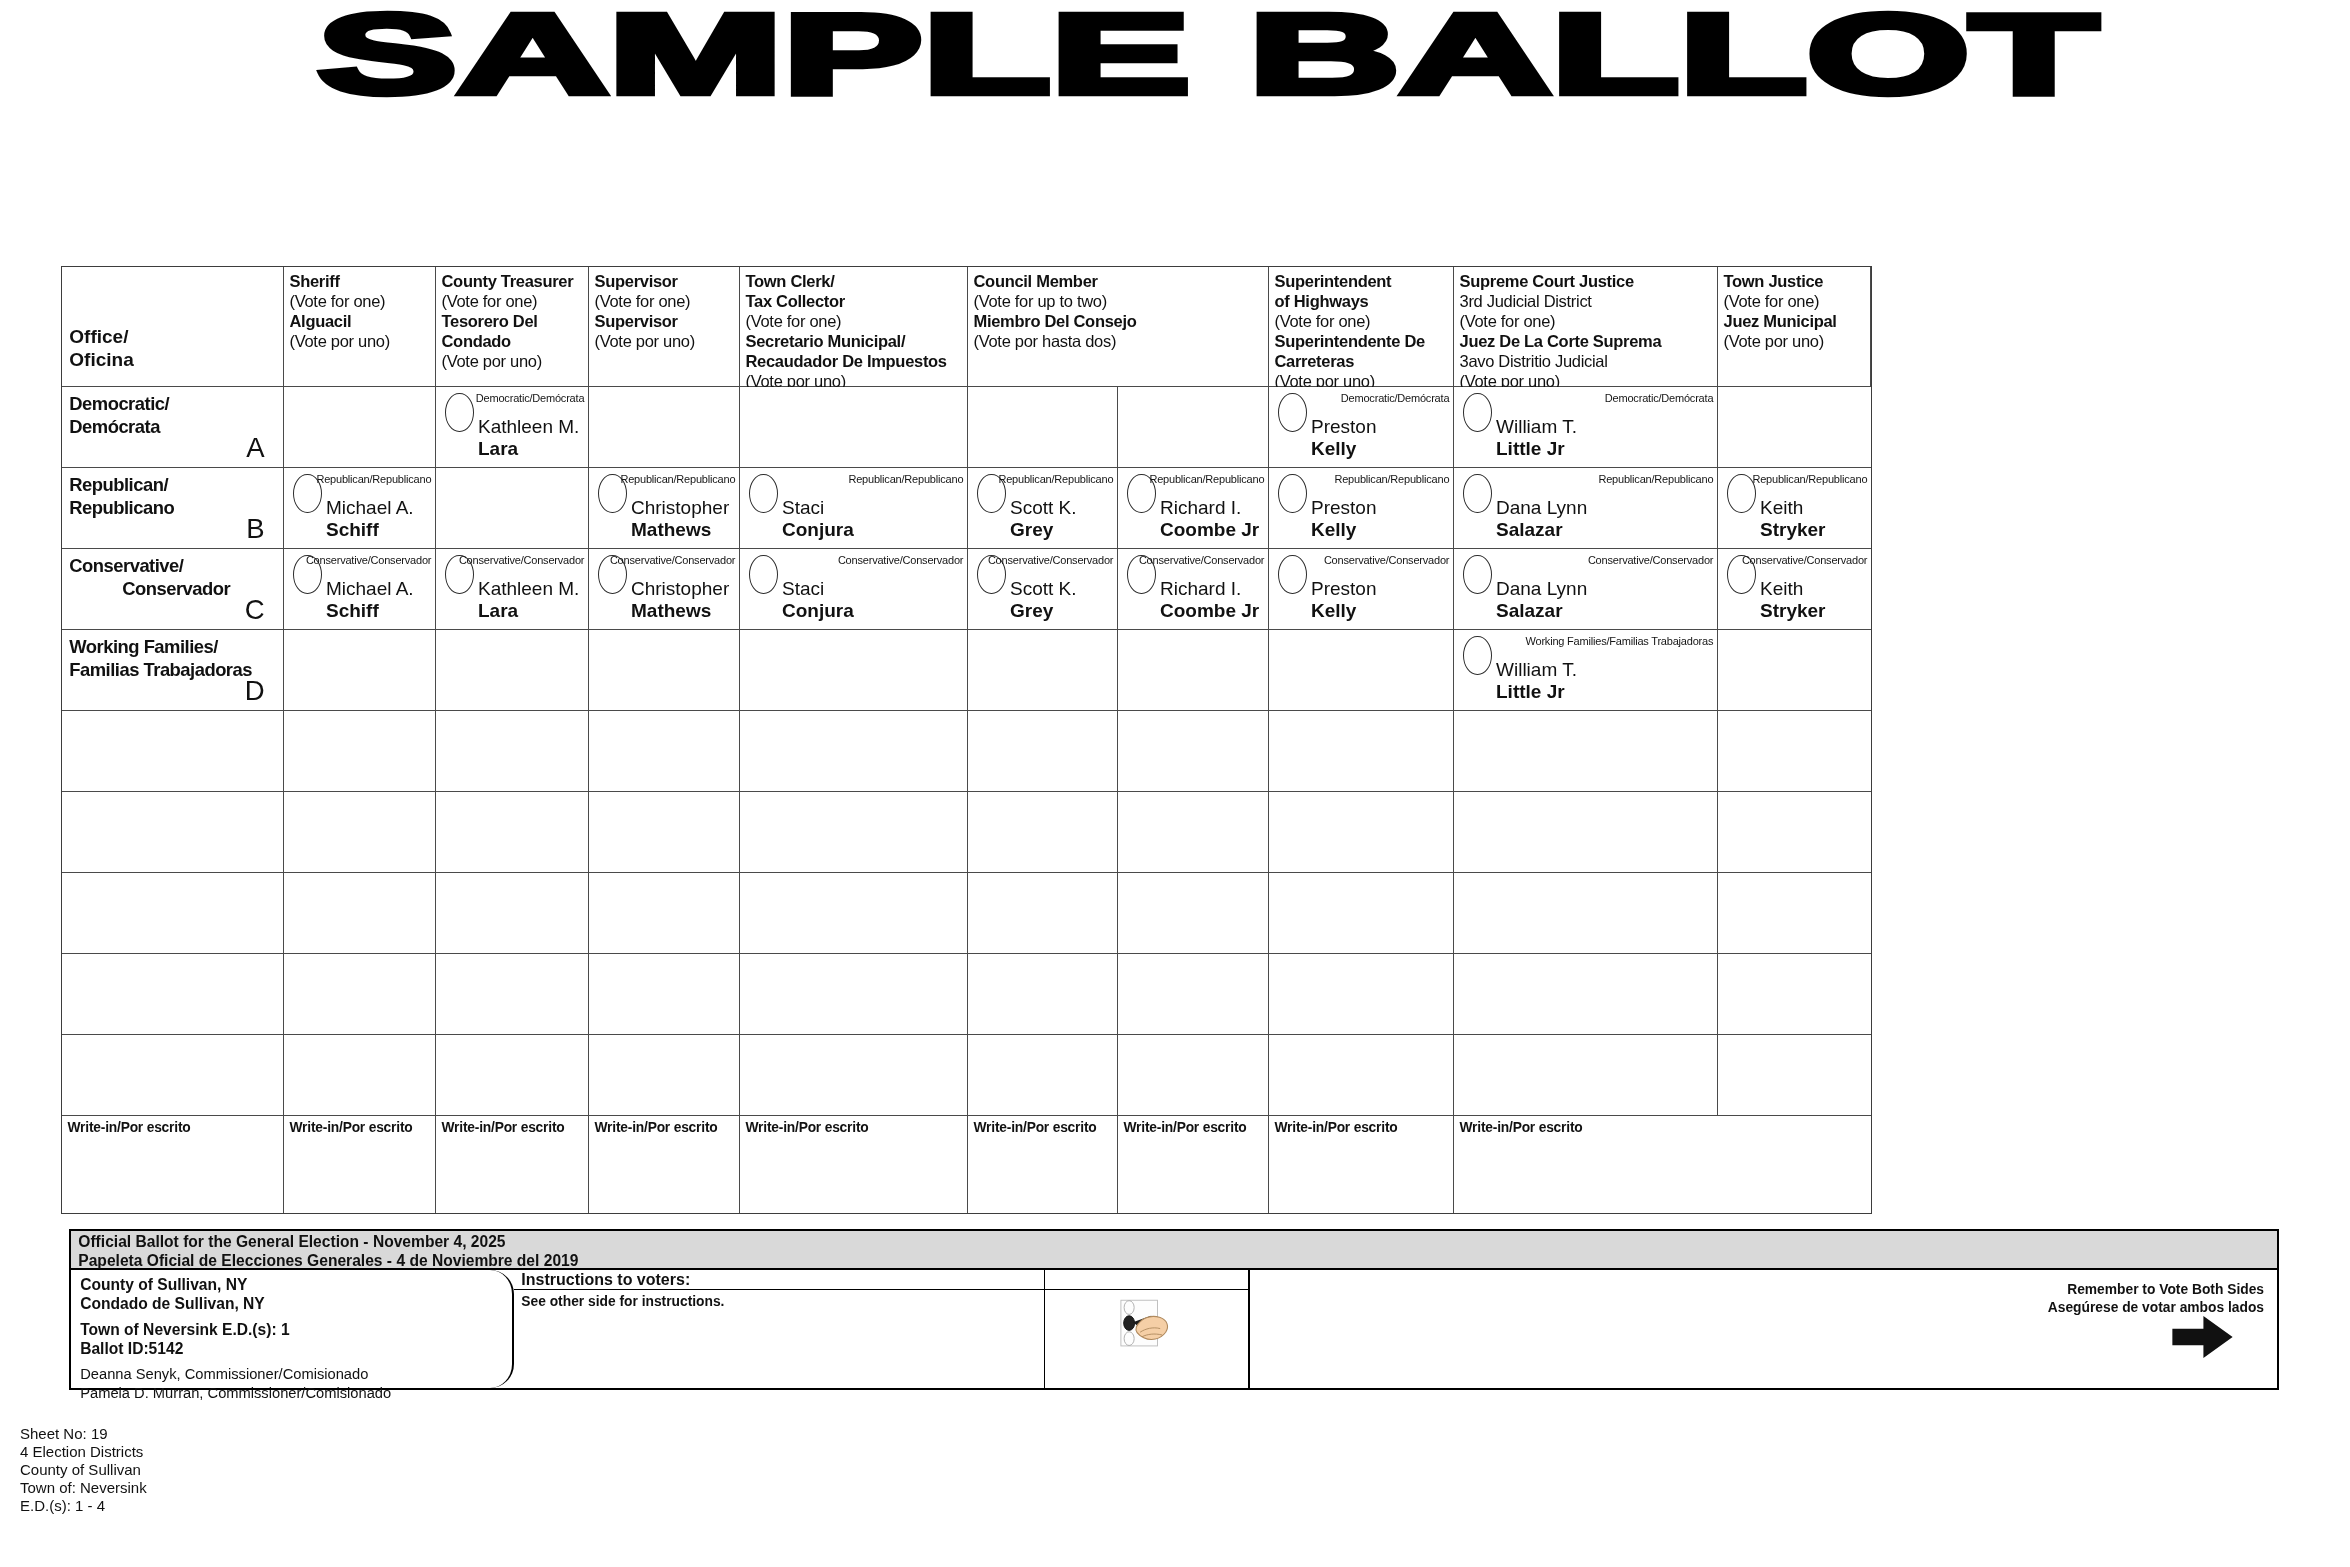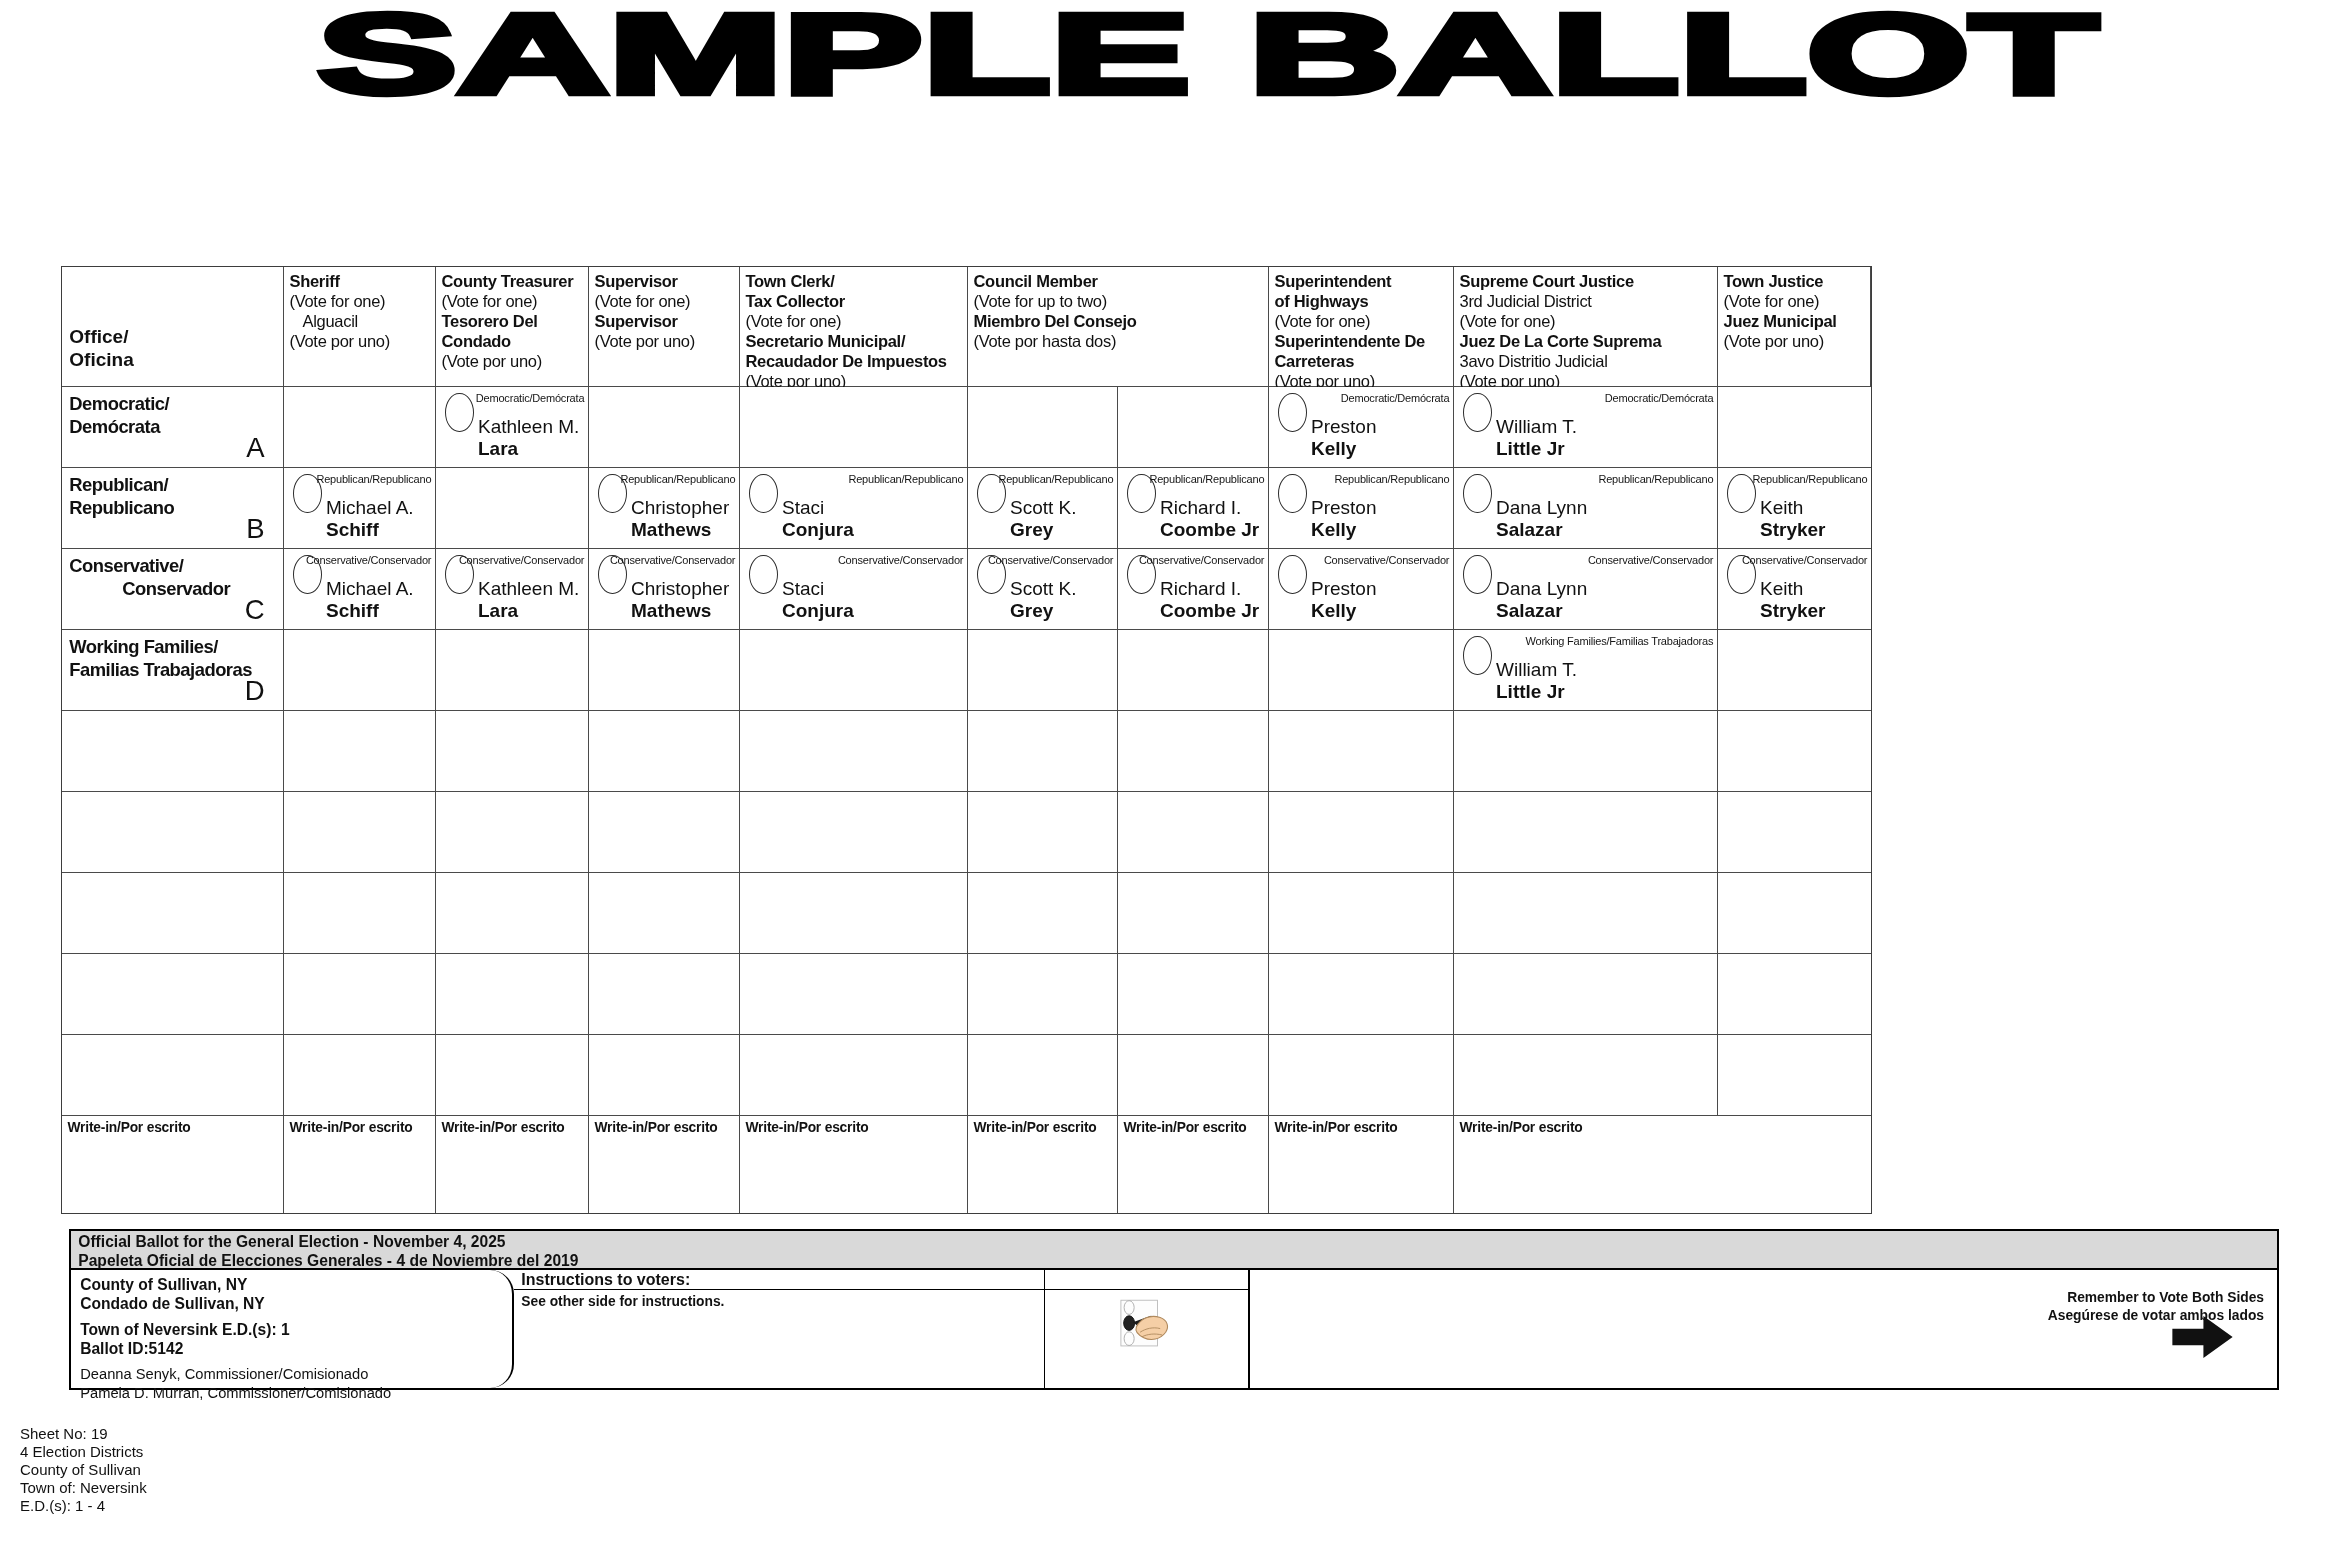--- a/index.html
+++ b/index.html
@@ -43,21 +43,21 @@
   #boxes { display:flex; border:2.8px solid #000; border-top:none; height:120px; background:#fff; }
   #box-county { width:443px; padding:4.6px 9.2px; border-right:2.8px solid #000;border-radius:24px; }
   #box-county .grp { margin-bottom:6.4px; font-weight:bold; font-size:15.6px; line-height:1.25; }
   #box-county .grp.light { font-weight:400; font-size:14.7px; margin-bottom:0; }
   #box-instr-en { width:736px; display:grid; grid-template-columns:530px 1fr; grid-template-rows:20px 1fr; border-right:2.8px solid #000; }
   #box-instr-es { width:579px; display:grid; grid-template-rows:20px 1fr; border-right:2.8px solid #000; }
   .ins-hdr { border-bottom:1.8px solid #000; padding:0.9px 7.3px; font-weight:bold; font-size:16px; }
   .ins-body { padding:3.7px 7.3px; font-weight:bold; font-size:13.8px; }
   .img-hdr { border-bottom:1.8px solid #000; border-left:1.8px solid #000; }
   .img-body { border-left:1.8px solid #000; display:flex; justify-content:center; padding-top:9.2px; }
-  #box-remember { flex:1; position:relative; padding:19px 13px; text-align:right; font-weight:bold; font-size:13.8px; line-height:1.3; }
+  #box-remember { flex:1; position:relative; padding:11px 13px; text-align:right; font-weight:bold; font-size:13.8px; line-height:1.3; }
   #arrow-wrap { position:absolute; right:44px; top:46px; }
 
   
   #sheet-info { position:absolute; left:20px; top:1425px; font-size:15px; line-height:1.2; color:#111; }
 </style>
 </head>
 <body>
 
 <div id="page">
 
@@ -66,21 +66,21 @@
   </svg>
 
   <div id="ballot-grid">
       <div class="cell hdr-office">
         <div style="font-weight: bold;">Office/</div>
         <div style="font-weight: bold;">Oficina</div>
       </div>
       <div class="cell hdr">
         <div style="font-weight: bold;">Sheriff</div>
         <div>(Vote for one)</div>
-        <div style="font-weight: normal; margin-left: 13px;">Alguacil</div>
+        <div style="font-weight: bold;">Alguacil</div>
         <div>(Vote por uno)</div>
       </div>
       <div class="cell hdr">
         <div style="font-weight: bold;">County Treasurer</div>
         <div>(Vote for one)</div>
         <div style="font-weight: bold;">Tesorero Del</div>
         <div style="font-weight: bold;">Condado</div>
         <div>(Vote por uno)</div>
       </div>
       <div class="cell hdr">

